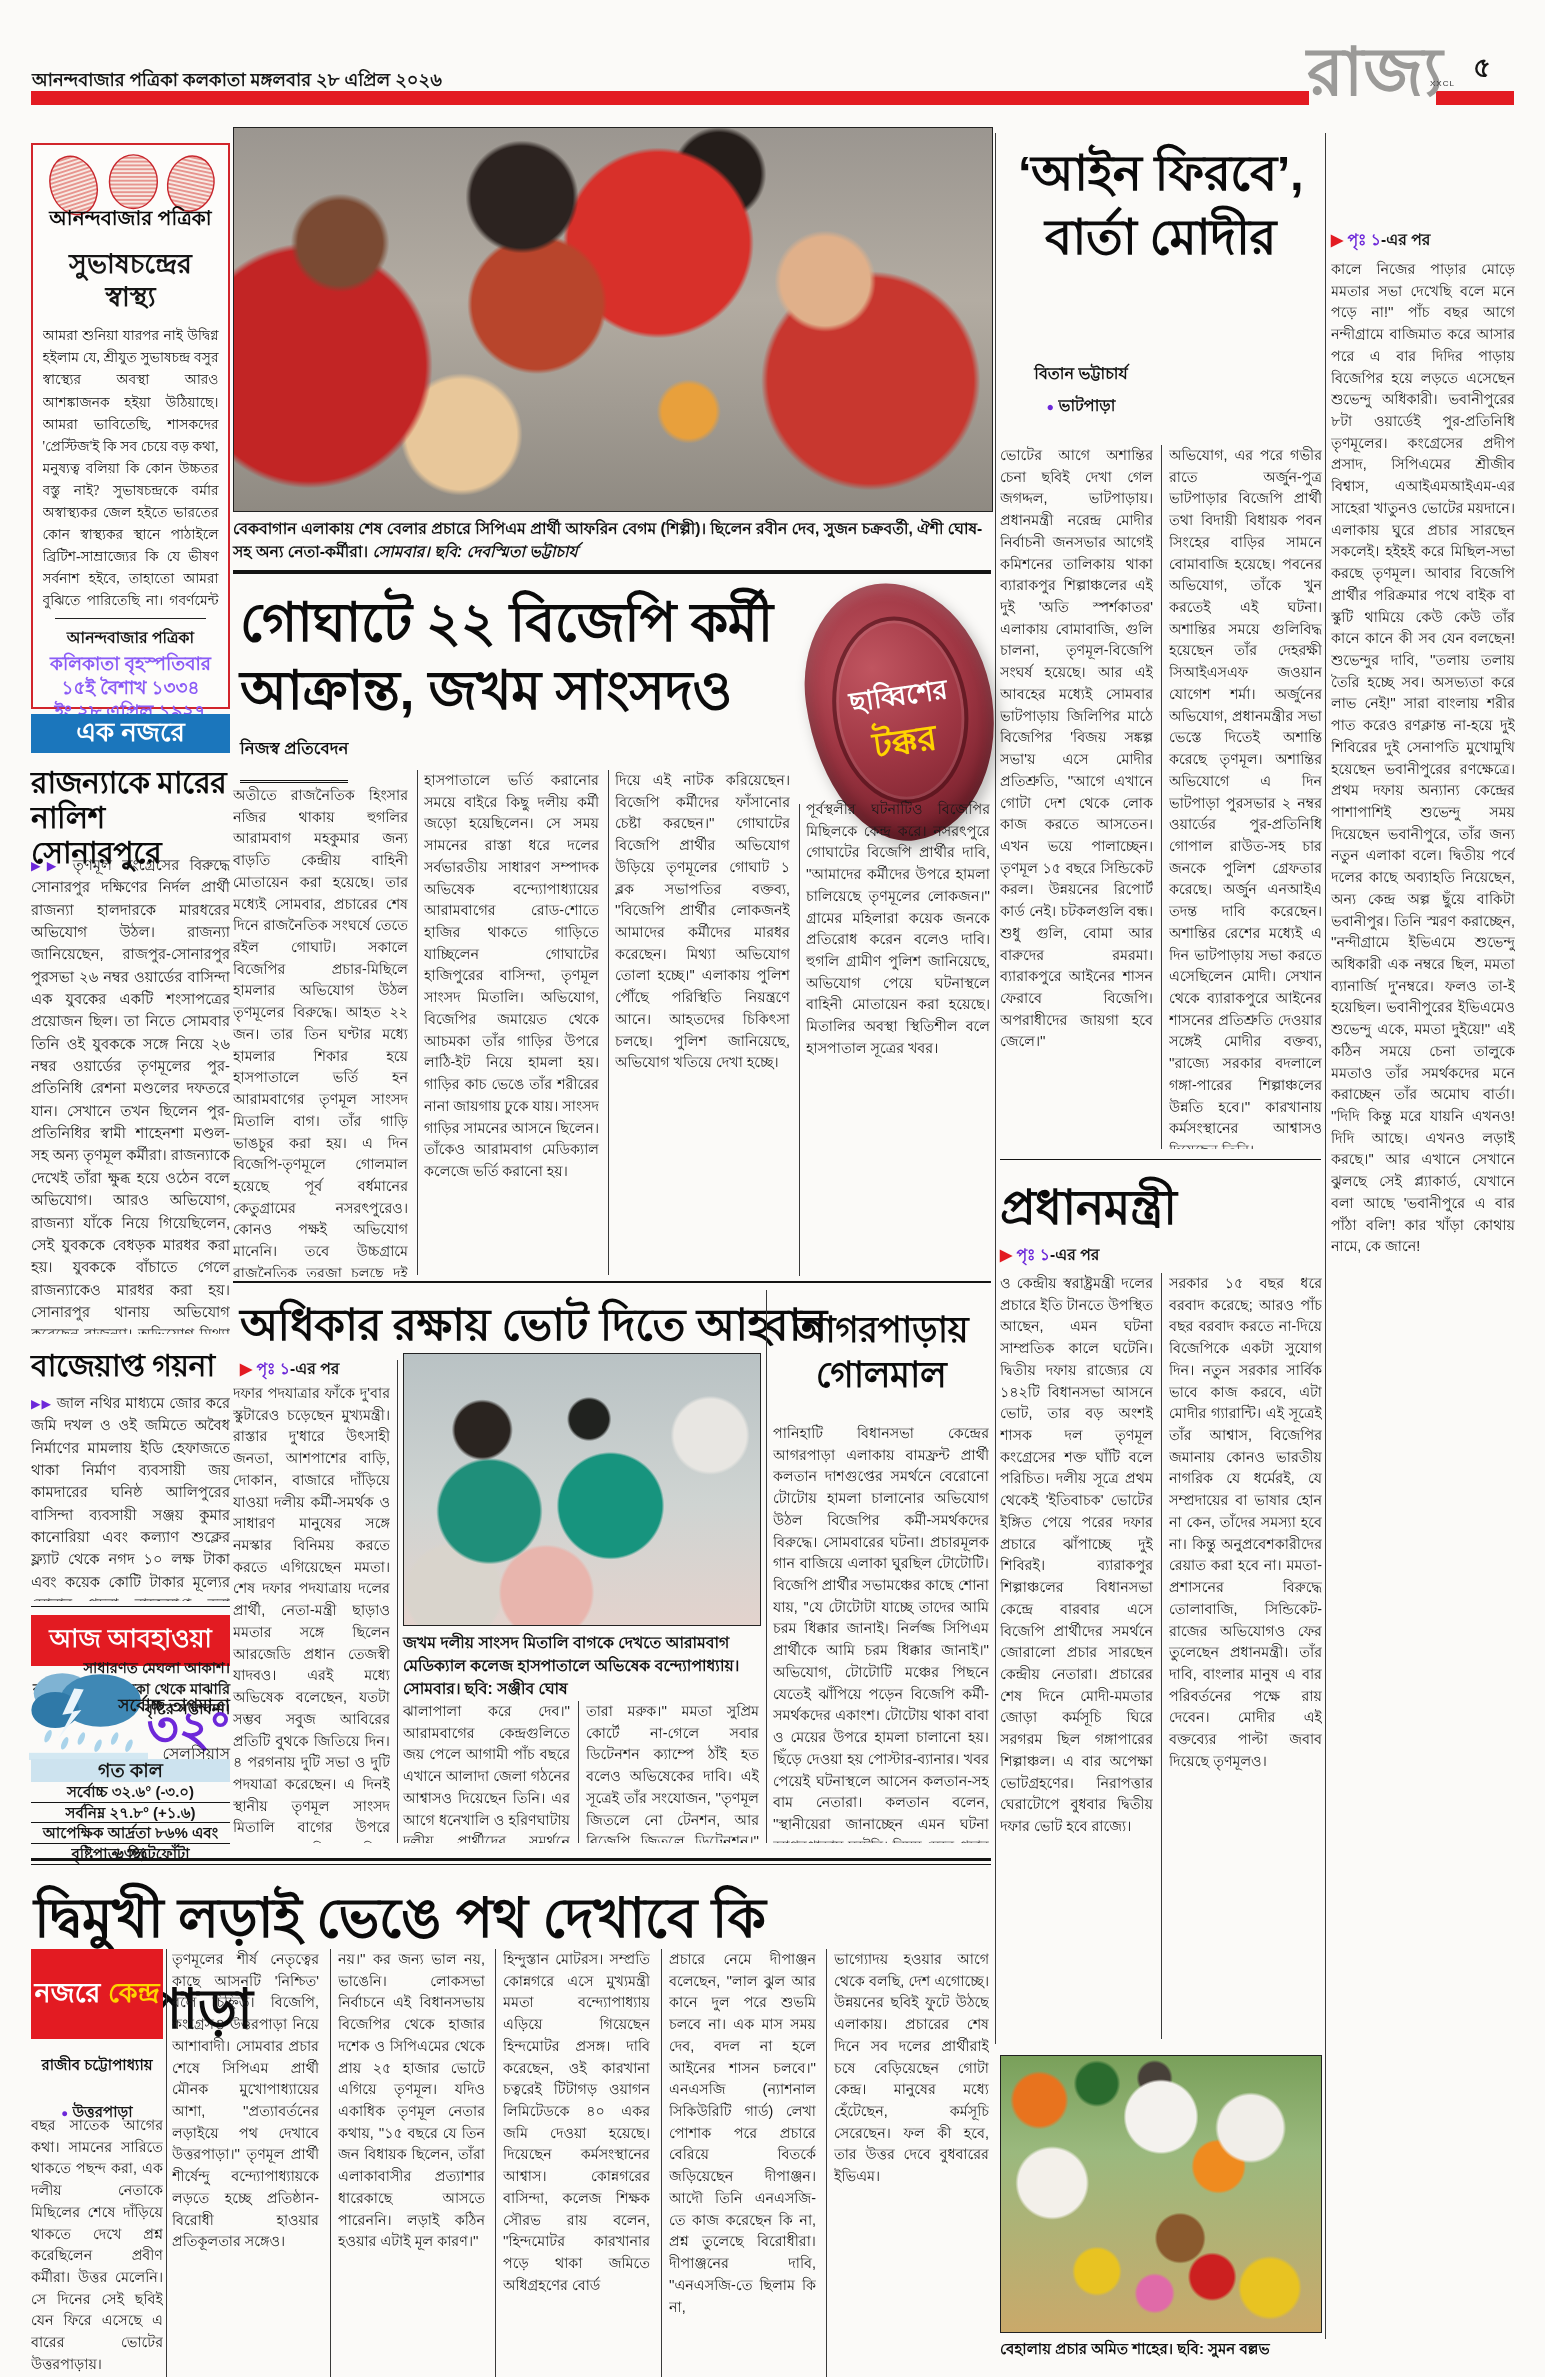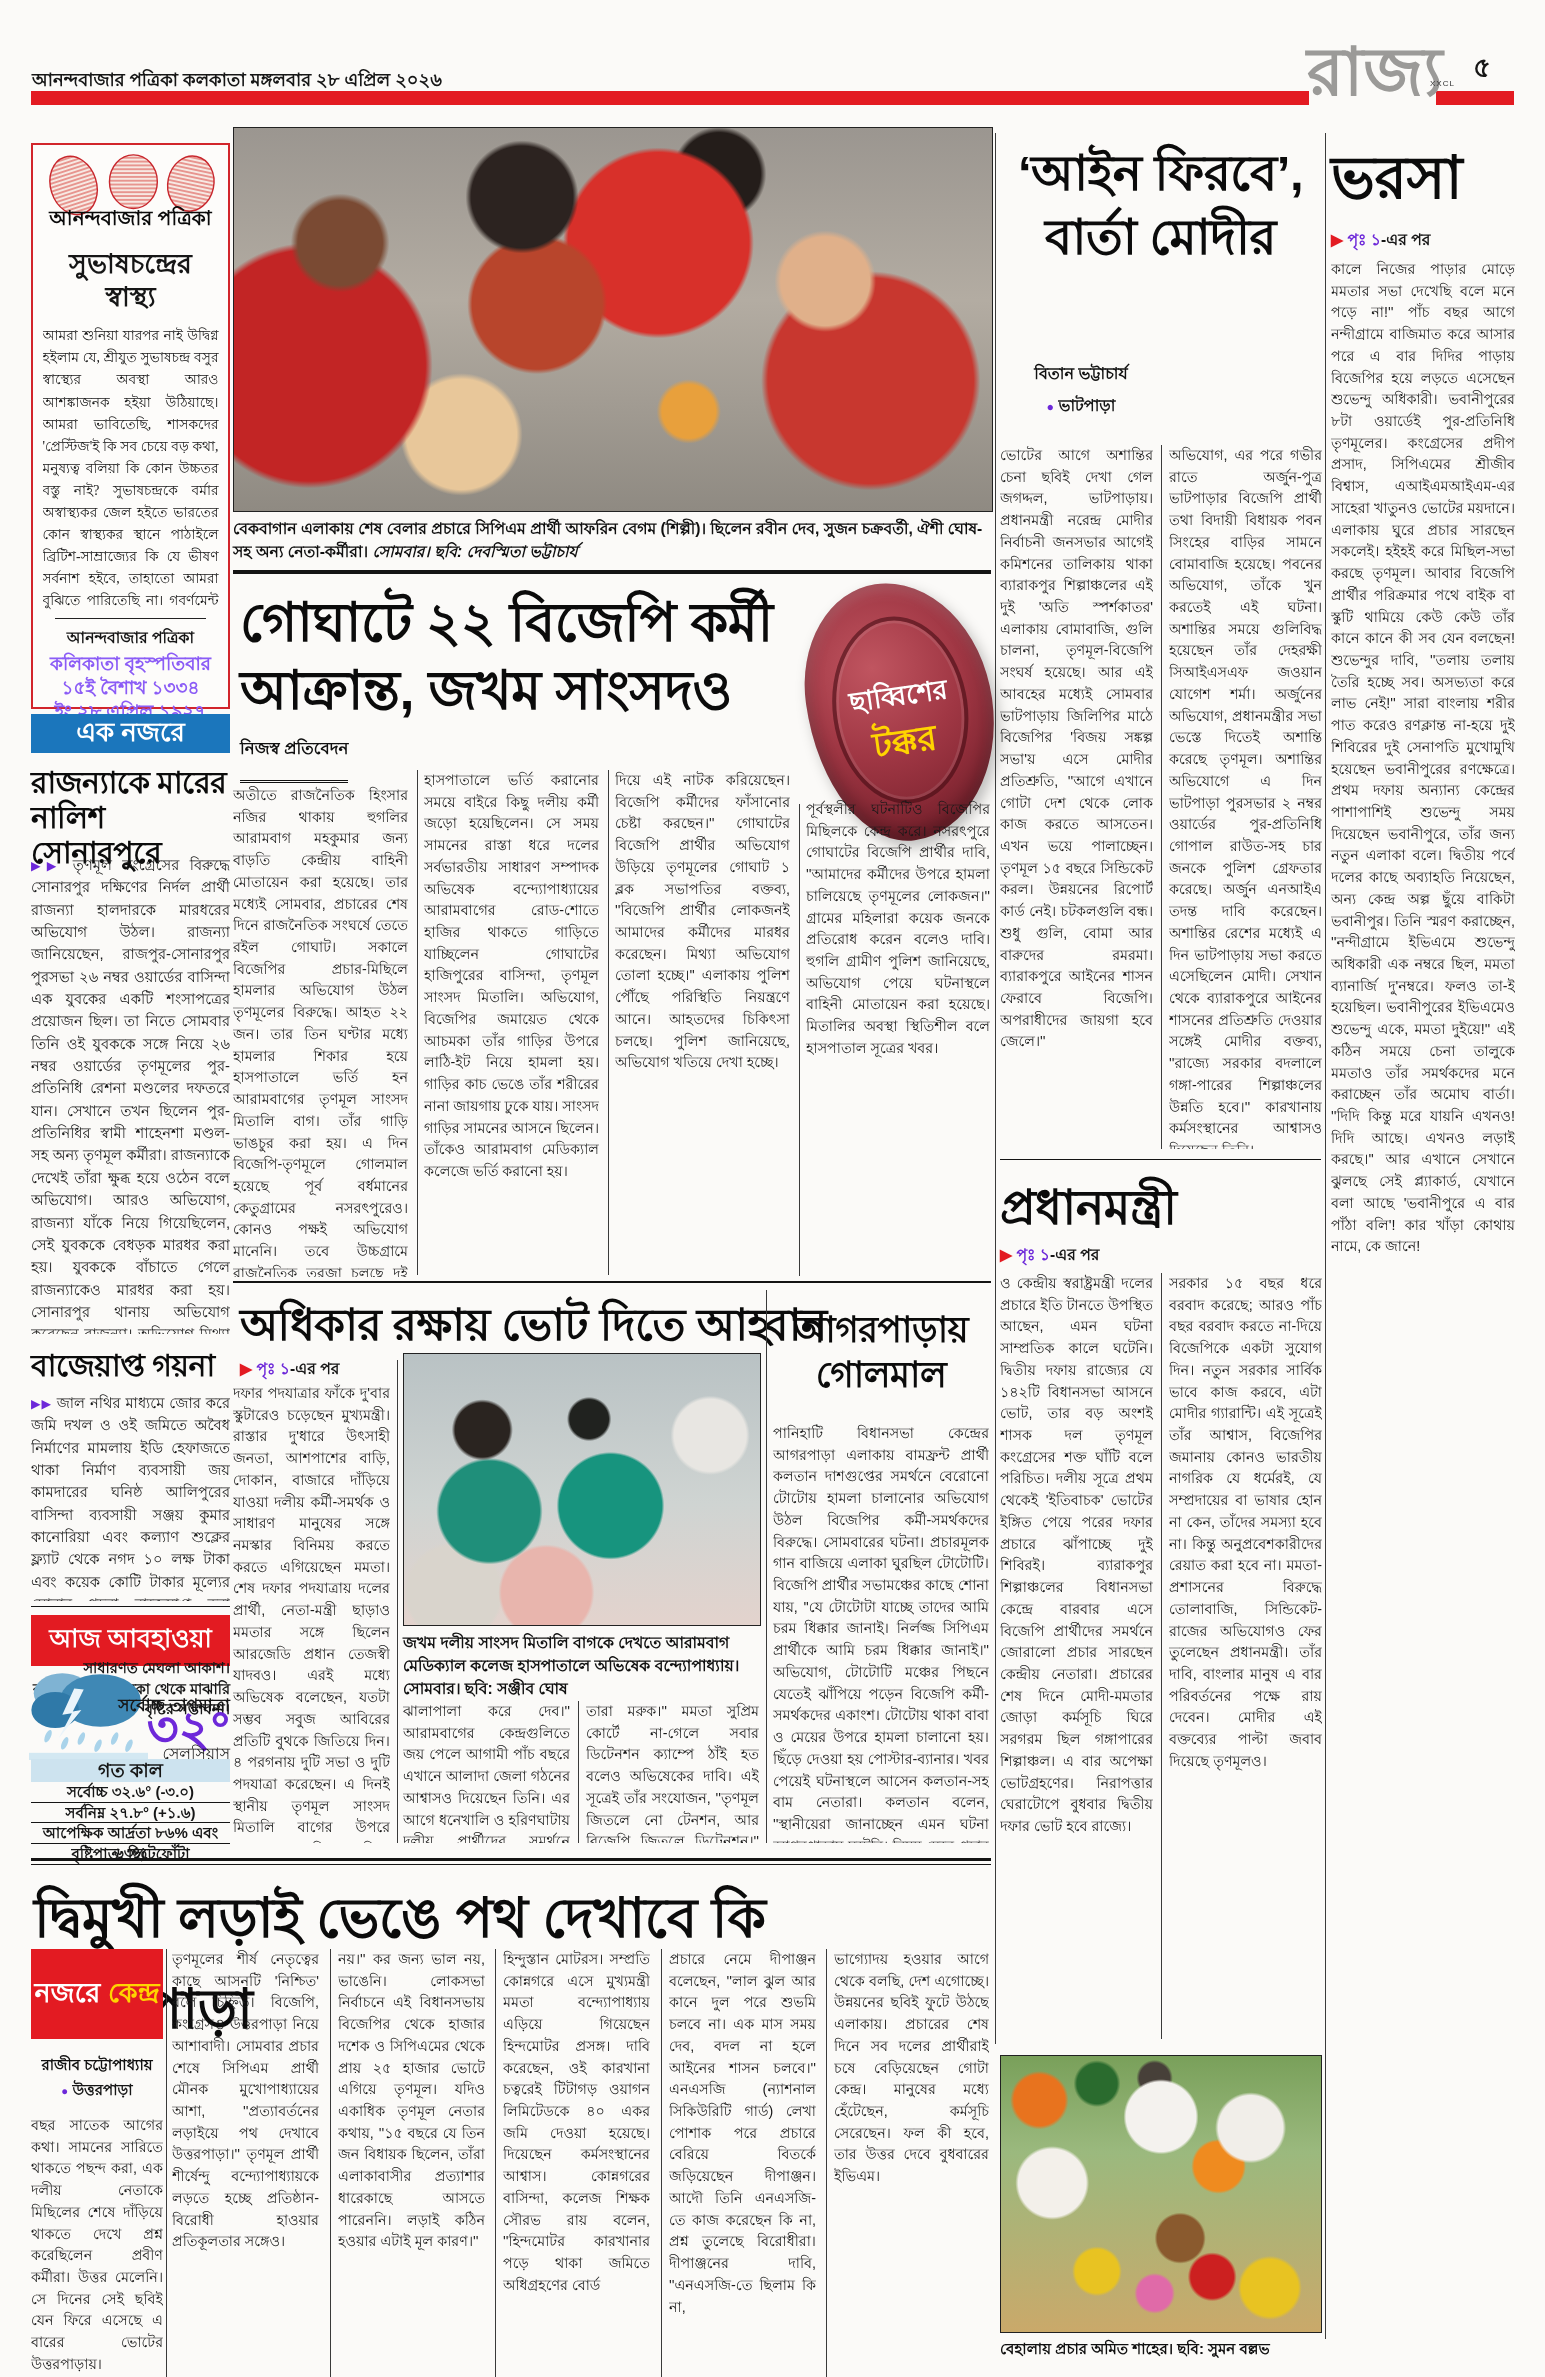--- a/index.html
+++ b/index.html
@@ -216,38 +216,37 @@
     <span class="redtxt">পৃঃ ১</span><span>-এর পর</span>
   </div>
   <div class="col" style="left:1000px;top:1273px;width:153px;height:766px;">ও কেন্দ্রীয় স্বরাষ্ট্রমন্ত্রী দলের প্রচারে ইতি টানতে উপস্থিত আছেন, এমন ঘটনা সাম্প্রতিক কালে ঘটেনি। দ্বিতীয় দফায় রাজ্যের যে ১৪২টি বিধানসভা আসনে ভোট, তার বড় অংশই শাসক দল তৃণমূল কংগ্রেসের শক্ত ঘাঁটি বলে পরিচিত। দলীয় সূত্রে প্রথম থেকেই 'ইতিবাচক' ভোটের ইঙ্গিত পেয়ে পরের দফার প্রচারে ঝাঁপাচ্ছে দুই শিবিরই। ব্যারাকপুর শিল্পাঞ্চলের বিধানসভা কেন্দ্রে বারবার এসে বিজেপি প্রার্থীদের সমর্থনে জোরালো প্রচার সারছেন কেন্দ্রীয় নেতারা। প্রচারের শেষ দিনে মোদী-মমতার জোড়া কর্মসূচি ঘিরে সরগরম ছিল গঙ্গাপারের শিল্পাঞ্চল। এ বার অপেক্ষা ভোটগ্রহণের। নিরাপত্তার ঘেরাটোপে বুধবার দ্বিতীয় দফার ভোট হবে রাজ্যে।</div>
   <div class="col" style="left:1169px;top:1273px;width:153px;height:766px;">সরকার ১৫ বছর ধরে বরবাদ করেছে; আরও পাঁচ বছর বরবাদ করতে না-দিয়ে বিজেপিকে একটা সুযোগ দিন। নতুন সরকার সার্বিক ভাবে কাজ করবে, এটা মোদীর গ্যারান্টি। এই সূত্রেই তাঁর আশ্বাস, বিজেপির জমানায় কোনও ভারতীয় নাগরিক যে ধর্মেরই, যে সম্প্রদায়ের বা ভাষার হোন না কেন, তাঁদের সমস্যা হবে না। কিন্তু অনুপ্রবেশকারীদের রেয়াত করা হবে না। মমতা-প্রশাসনের বিরুদ্ধে তোলাবাজি, সিন্ডিকেট-রাজের অভিযোগও ফের তুলেছেন প্রধানমন্ত্রী। তাঁর দাবি, বাংলার মানুষ এ বার পরিবর্তনের পক্ষে রায় দেবেন। মোদীর এই বক্তব্যের পাল্টা জবাব দিয়েছে তৃণমূলও।</div>
   <div class="vrule" style="left:1161px;top:1273px;height:766px;"></div>
 
   <div class="photo ph-shah" style="left:1000px;top:2055px;width:320px;height:276px;"></div>
   <div class="abs cap" style="left:1000px;top:2338px;width:321px;font-size:15px;">বেহালায় প্রচার অমিত শাহের। ছবি: সুমন বল্লভ</div>
 
   <div class="vrule" style="left:1325px;top:133px;height:2206px;"></div>
-  <div class="abs headline" style="left:1331px;top:133px;width:185px;font-size:59px;">ভরসা</div>
   <div class="marker" style="left:1331px;top:227px;">
     <span class="arrow">▶</span>
     <span class="redtxt">পৃঃ ১</span><span>-এর পর</span>
   </div>
   <div class="col" style="left:1331px;top:259px;width:184px;height:2083px;">কালে নিজের পাড়ার মোড়ে মমতার সভা দেখেছি বলে মনে পড়ে না!'' পাঁচ বছর আগে নন্দীগ্রামে বাজিমাত করে আসার পরে এ বার দিদির পাড়ায় বিজেপির হয়ে লড়তে এসেছেন শুভেন্দু অধিকারী। ভবানীপুরের ৮টা ওয়ার্ডেই পুর-প্রতিনিধি তৃণমূলের। কংগ্রেসের প্রদীপ প্রসাদ, সিপিএমের শ্রীজীব বিশ্বাস, এআইএমআইএম-এর সাহেরা খাতুনও ভোটের ময়দানে। এলাকায় ঘুরে প্রচার সারছেন সকলেই। হইহই করে মিছিল-সভা করছে তৃণমূল। আবার বিজেপি প্রার্থীর পরিক্রমার পথে বাইক বা স্কুটি থামিয়ে কেউ কেউ তাঁর কানে কানে কী সব যেন বলছেন! শুভেন্দুর দাবি, ''তলায় তলায় তৈরি হচ্ছে সব। অসভ্যতা করে লাভ নেই!'' সারা বাংলায় শরীর পাত করেও রণক্লান্ত না-হয়ে দুই শিবিরের দুই সেনাপতি মুখোমুখি হয়েছেন ভবানীপুরের রণক্ষেত্রে। প্রথম দফায় অন্যান্য কেন্দ্রের পাশাপাশিই শুভেন্দু সময় দিয়েছেন ভবানীপুরে, তাঁর জন্য নতুন এলাকা বলে। দ্বিতীয় পর্বে দলের কাছে অব্যাহতি নিয়েছেন, অন্য কেন্দ্র অল্প ছুঁয়ে বাকিটা ভবানীপুর। তিনি স্মরণ করাচ্ছেন, ''নন্দীগ্রামে ইভিএমে শুভেন্দু অধিকারী এক নম্বরে ছিল, মমতা ব্যানার্জি দু'নম্বরে। ফলও তা-ই হয়েছিল। ভবানীপুরের ইভিএমেও শুভেন্দু একে, মমতা দুইয়ে!'' এই কঠিন সময়ে চেনা তালুকে মমতাও তাঁর সমর্থকদের মনে করাচ্ছেন তাঁর অমোঘ বার্তা। ''দিদি কিন্তু মরে যায়নি এখনও! দিদি আছে। এখনও লড়াই করছে।'' আর এখানে সেখানে ঝুলছে সেই প্ল্যাকার্ড, যেখানে বলা আছে 'ভবানীপুরে এ বার পাঁঠা বলি'! কার খাঁড়া কোথায় নামে, কে জানে!</div>
 
   <div class="hrule" style="left:31px;top:1858px;width:960px;height:2.9px;"></div>
   <div class="hrule" style="left:31px;top:1864px;width:960px;height:1px;"></div>
   <div class="abs headline" style="left:34px;top:1876px;width:932px;font-size:55px;">দ্বিমুখী লড়াই ভেঙে পথ দেখাবে কি উত্তরপাড়া</div>
 
   <div class="badge-red" style="left:31px;top:1949px;width:132px;height:90px;font-size:27px;">
     <span style="color:#fff;">নজরে</span>&nbsp;
     <span style="color:#ffd400;">কেন্দ্র</span>
   </div>
   <div class="abs" style="left:31px;top:2053px;width:132px;text-align:center;">
     <div class="byline" style="font-size:15px;">রাজীব চট্টোপাধ্যায়</div>
-    <div style="font-size:15px;font-weight:bold;margin-top:0;">
+    <div style="font-size:15px;font-weight:bold;margin-top:22px;">
       <span class="redtxt" style="font-size:11.4px;">●</span>
       <span>উত্তরপাড়া</span>
     </div>
   </div>
   <div class="col" style="left:31px;top:2115px;width:132px;height:266px;">বছর সাতেক আগের কথা। সামনের সারিতে থাকতে পছন্দ করা, এক দলীয় নেতাকে মিছিলের শেষে দাঁড়িয়ে থাকতে দেখে প্রশ্ন করেছিলেন প্রবীণ কর্মীরা। উত্তর মেলেনি। সে দিনের সেই ছবিই যেন ফিরে এসেছে এ বারের ভোটের উত্তরপাড়ায়।</div>
 
   <div class="col" style="left:172px;top:1949px;width:147px;height:434px;">তৃণমূলের শীর্ষ নেতৃত্বের কাছে আসনটি 'নিশ্চিত' বলে চিহ্নিত। বিজেপি, কংগ্রেসও উত্তরপাড়া নিয়ে আশাবাদী। সোমবার প্রচার শেষে সিপিএম প্রার্থী মৌনক মুখোপাধ্যায়ের আশা, ''প্রত্যাবর্তনের লড়াইয়ে পথ দেখাবে উত্তরপাড়া।'' তৃণমূল প্রার্থী শীর্ষেন্দু বন্দ্যোপাধ্যায়কে লড়তে হচ্ছে প্রতিষ্ঠান-বিরোধী হাওয়ার প্রতিকূলতার সঙ্গেও।</div>
   <div class="col" style="left:338px;top:1949px;width:147px;height:434px;">নয়।'' কর জন্য ভাল নয়, ভাঙেনি। লোকসভা নির্বাচনে এই বিধানসভায় বিজেপির থেকে হাজার দশেক ও সিপিএমের থেকে প্রায় ২৫ হাজার ভোটে এগিয়ে তৃণমূল। যদিও একাধিক তৃণমূল নেতার কথায়, ''১৫ বছরে যে তিন জন বিধায়ক ছিলেন, তাঁরা এলাকাবাসীর প্রত্যাশার ধারেকাছে আসতে পারেননি। লড়াই কঠিন হওয়ার এটাই মূল কারণ।''</div>
   <div class="col" style="left:503px;top:1949px;width:147px;height:434px;">হিন্দুস্তান মোটরস। সম্প্রতি কোন্নগরে এসে মুখ্যমন্ত্রী মমতা বন্দ্যোপাধ্যায় এড়িয়ে গিয়েছেন হিন্দমোটর প্রসঙ্গ। দাবি করেছেন, ওই কারখানা চত্বরেই টিটাগড় ওয়াগন লিমিটেডকে ৪০ একর জমি দেওয়া হয়েছে। দিয়েছেন কর্মসংস্থানের আশ্বাস। কোন্নগরের বাসিন্দা, কলেজ শিক্ষক সৌরভ রায় বলেন, ''হিন্দমোটর কারখানার পড়ে থাকা জমিতে অধিগ্রহণের বোর্ড</div>
   <div class="col" style="left:669px;top:1949px;width:147px;height:434px;">প্রচারে নেমে দীপাঞ্জন বলেছেন, ''লাল ঝুল আর কানে দুল পরে শুভমি চলবে না। এক মাস সময় দেব, বদল না হলে আইনের শাসন চলবে।'' এনএসজি (ন্যাশনাল সিকিউরিটি গার্ড) লেখা পোশাক পরে প্রচারে বেরিয়ে বিতর্কে জড়িয়েছেন দীপাঞ্জন। আদৌ তিনি এনএসজি-তে কাজ করেছেন কি না, প্রশ্ন তুলেছে বিরোধীরা। দীপাঞ্জনের দাবি, ''এনএসজি-তে ছিলাম কি না,</div>

